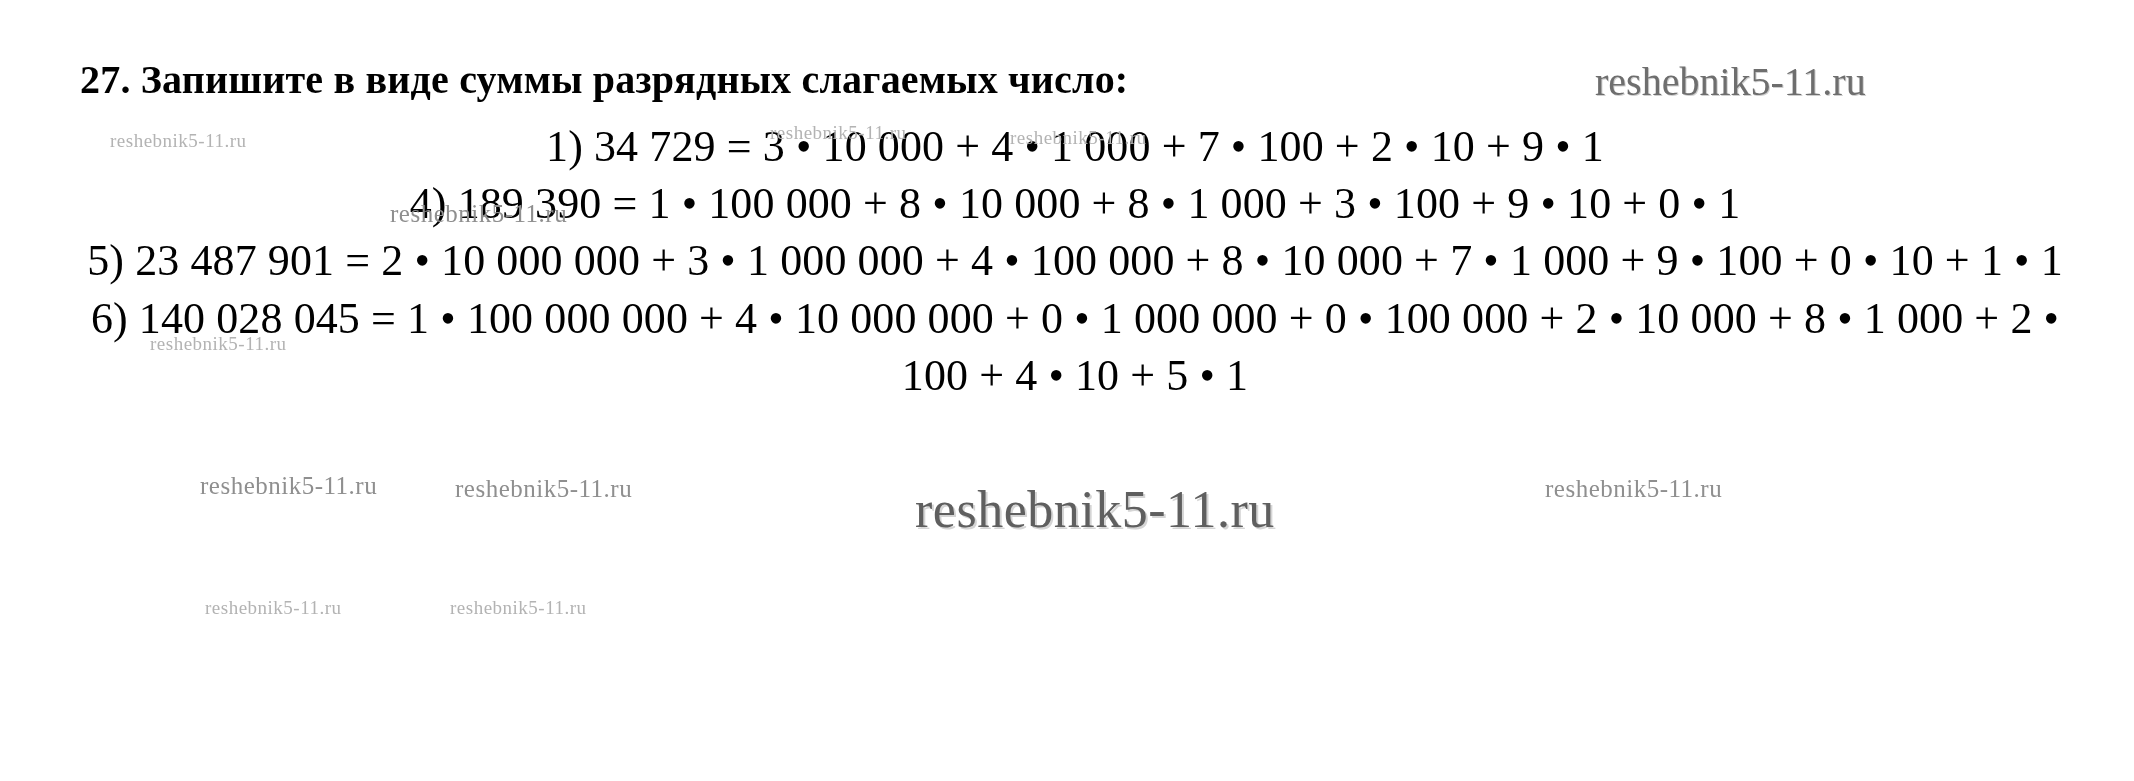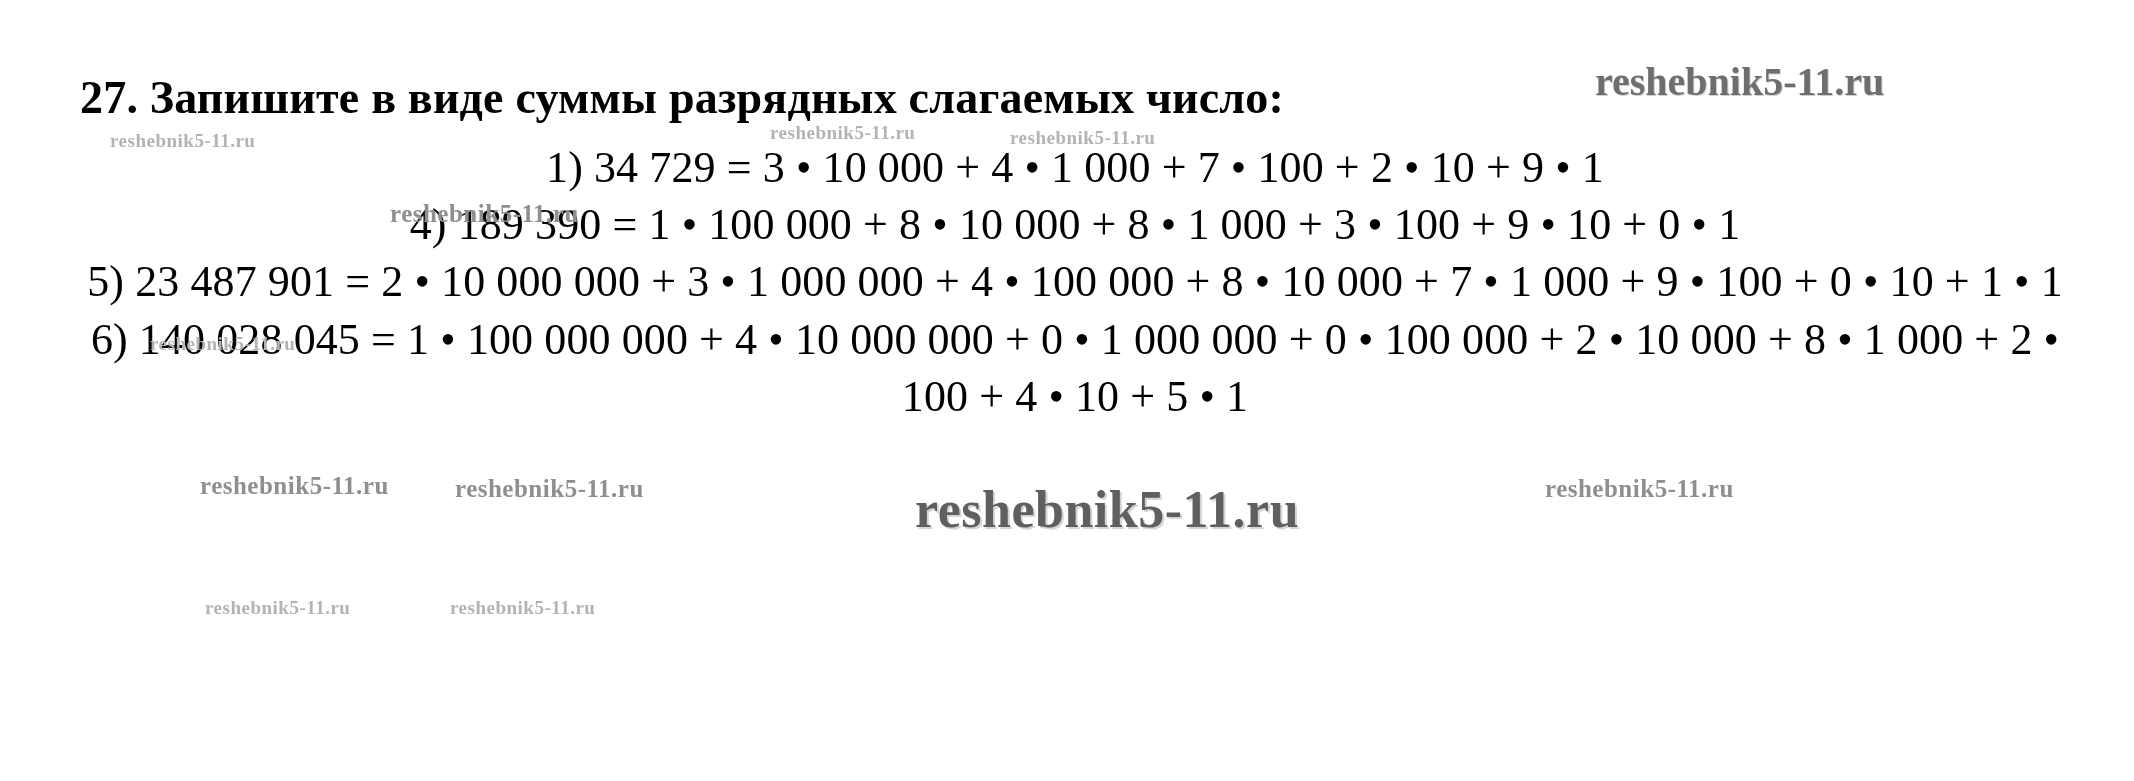--- a/index.html
+++ b/index.html
@@ -16,43 +16,42 @@
     font-family: "Liberation Serif", serif;
     color: #000000;
   }
   .content {
     position: absolute;
     left: 80px;
     top: 60px;
     width: 1990px;
   }
   .title {
-    font-size: 46px;
+    font-size: 40px;
     font-weight: bold;
     line-height: 1.0;
     white-space: nowrap;
     letter-spacing: 0.2px;
-    margin-top: 15px;
   }
   .lines {
     margin-top: 18px;
     text-align: center;
   }
   .line {
     font-size: 44px;
     line-height: 1.30;
     white-space: pre-wrap;
     letter-spacing: 0.1px;
   }
   
   .wm {
     position: absolute;
     color: #a8a8a8;
     font-family: "Liberation Serif", serif;
-    font-weight: bold;
+    font-weight: normal;
     white-space: nowrap;
     pointer-events: none;
     user-select: none;
   }
   .wm-small {
     font-size: 19px;
     color: #b3b3b3;
     letter-spacing: 0.5px;
   }
   .wm-head {

